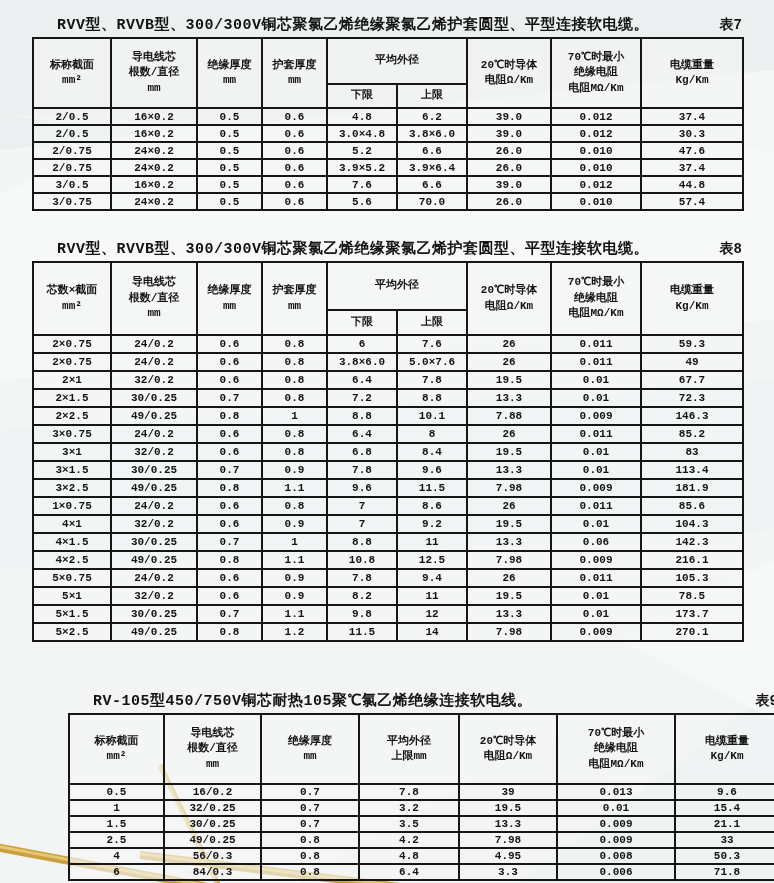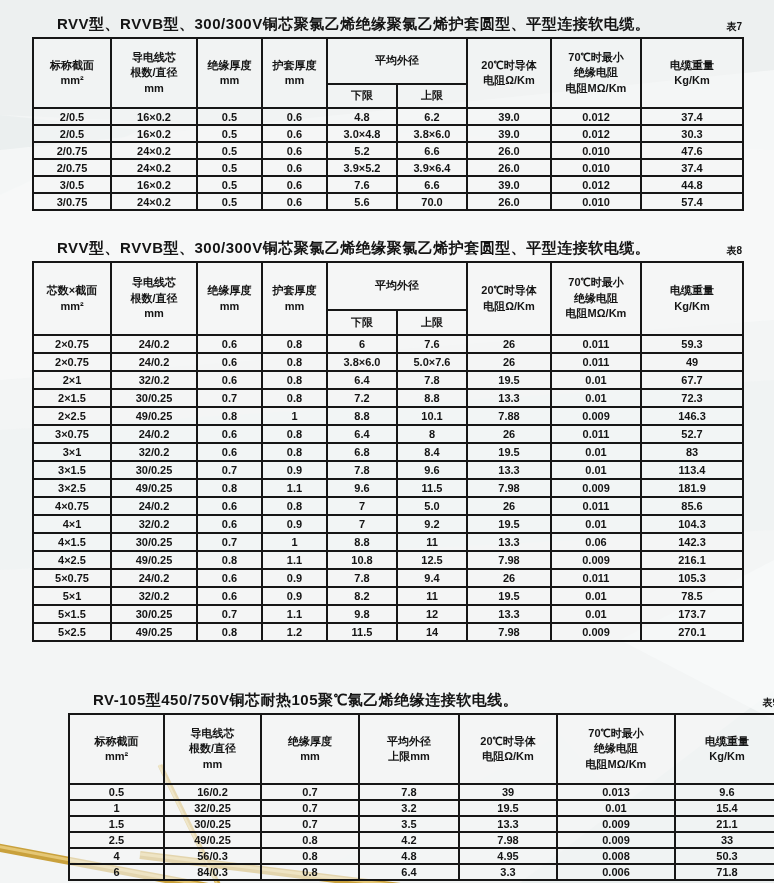--- a/index.html
+++ b/index.html
@@ -1,34 +1,34 @@
 <!DOCTYPE html>
 <html><head>
 <meta charset="utf-8">
 <style>
   html,body{margin:0;padding:0;}
   .stage{
     position:relative;
     width:774px;height:883px;
     background:#f3f5f5;
     overflow:hidden;
-    font-family:Liberation Sans, sans-serif;
+    font-family:Liberation Mono, monospace;
     color:#141414;
   }
   .bg-svg{position:absolute;left:0;top:0;width:774px;height:883px;}
   .block{position:absolute;left:32px;width:710px;}
   #blk7{top:12px;}
   #blk8{top:236px;}
   #blk9{top:688px;margin-left:36px;}
   .title-row{
     display:flex;justify-content:space-between;align-items:flex-end;
     padding-left:25px;margin-bottom:3px;height:22px;
   }
   .ttl{font-size:15px;font-weight:bold;letter-spacing:0.5px;white-space:nowrap;}
-  .tag{font-size:10px;font-weight:bold;}
+  .tag{font-size:14px;font-weight:bold;}
   table.ctable{
     border-collapse:collapse;table-layout:fixed;width:710px;
   }
   table.ctable th, table.ctable td{
     border:2px solid #161616;
     text-align:center;vertical-align:middle;
     font-weight:bold;color:#141414;
     background:rgba(244,246,246,0.62);
     padding:0;overflow:hidden;white-space:nowrap;
   }
@@ -261,21 +261,21 @@
           </tr>
           <tr>
             <td>3×0.75</td>
             <td>24/0.2</td>
             <td>0.6</td>
             <td>0.8</td>
             <td>6.4</td>
             <td>8</td>
             <td>26</td>
             <td>0.011</td>
-            <td>52.7</td>
+            <td>85.2</td>
           </tr>
           <tr>
             <td>3×1</td>
             <td>32/0.2</td>
             <td>0.6</td>
             <td>0.8</td>
             <td>6.8</td>
             <td>8.4</td>
             <td>19.5</td>
             <td>0.01</td>
@@ -297,26 +297,26 @@
             <td>49/0.25</td>
             <td>0.8</td>
             <td>1.1</td>
             <td>9.6</td>
             <td>11.5</td>
             <td>7.98</td>
             <td>0.009</td>
             <td>181.9</td>
           </tr>
           <tr>
-            <td>4×0.75</td>
+            <td>1×0.75</td>
             <td>24/0.2</td>
             <td>0.6</td>
             <td>0.8</td>
             <td>7</td>
-            <td>5.0</td>
+            <td>8.6</td>
             <td>26</td>
             <td>0.011</td>
             <td>85.6</td>
           </tr>
           <tr>
             <td>4×1</td>
             <td>32/0.2</td>
             <td>0.6</td>
             <td>0.9</td>
             <td>7</td>

